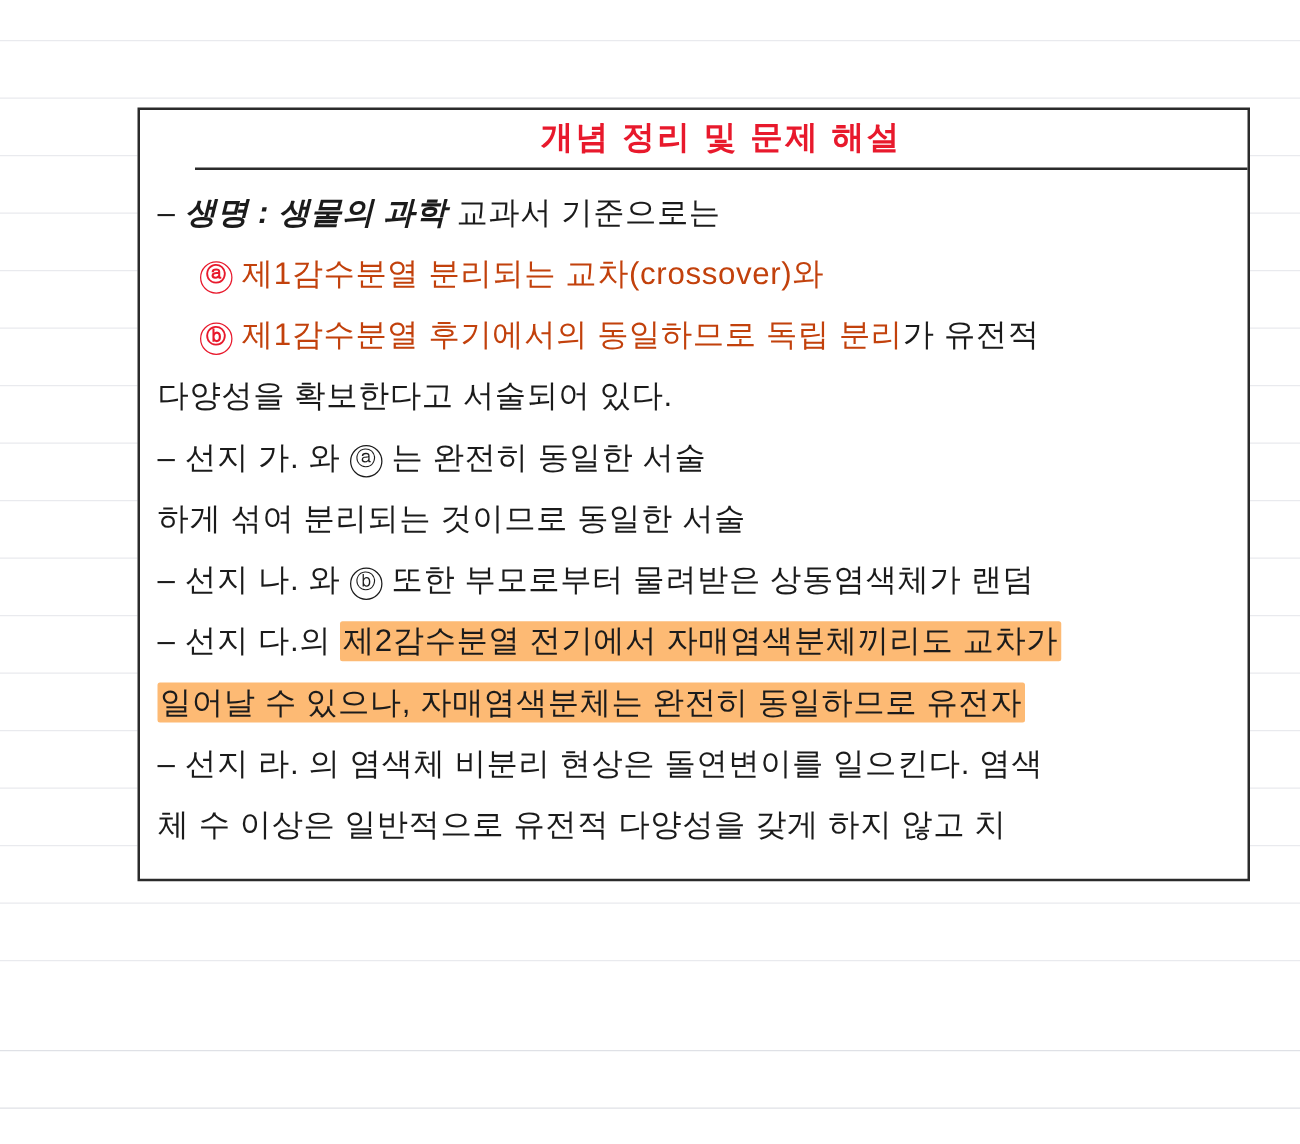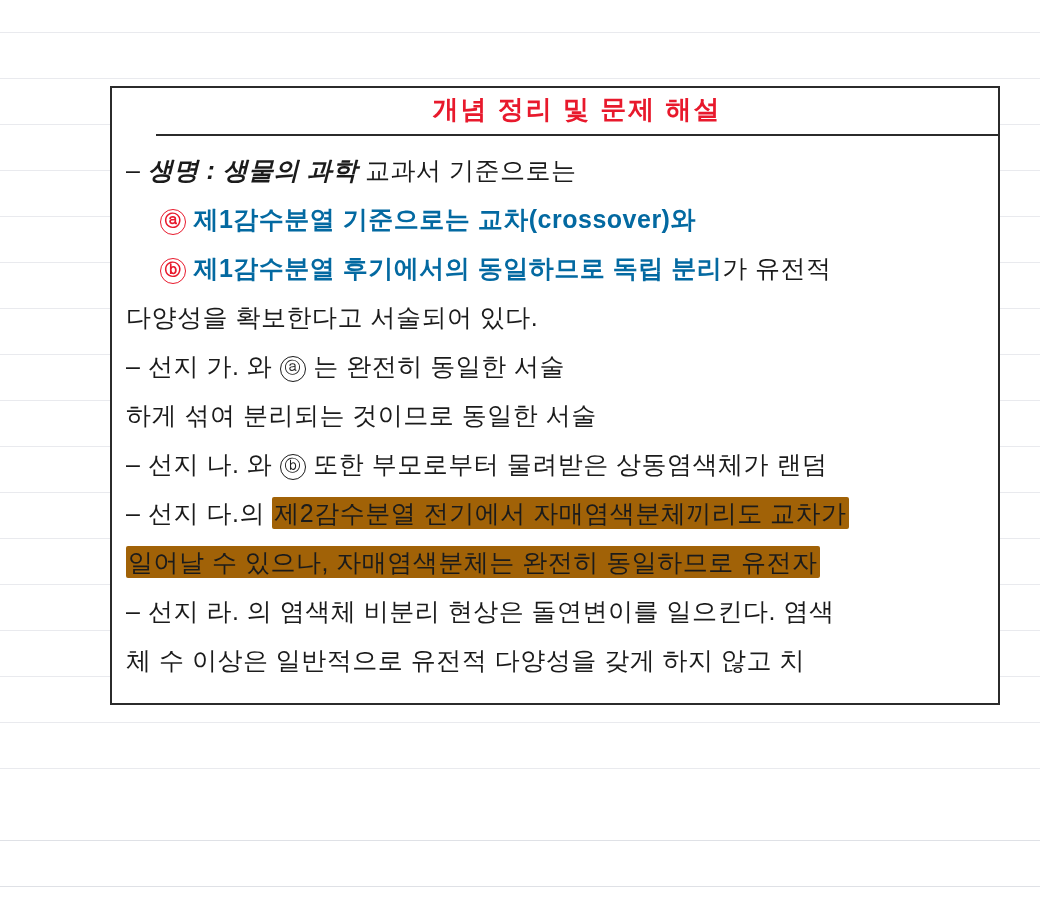--- a/index.html
+++ b/index.html
@@ -74,25 +74,25 @@
   .dash {
     display: inline-block;
     width: 22px;
     color: #1b1b1b;
   }
   .bold {
     font-weight: bold;
     font-style: italic;
   }
   .red {
-    color: #0369a1;
-    font-weight: bold;
+    color: #c2410c;
+    font-weight: normal;
   }
   .hl {
-    background: #a16207;
+    background: #fdba74;
     padding: 2px 2px;
     border-radius: 2px;
   }
   .circ {
     display: inline-block;
     border: 1.5px solid currentColor;
     border-radius: 50%;
     width: 24px;
     height: 24px;
     line-height: 22px;
@@ -142,21 +142,21 @@
   </div>
 
   <div id="note-body">
 
     <div class="line">
       <span class="dash">–</span><span class="bold">생명 : 생물의 과학</span><span> 교과서 기준으로는</span>
     </div>
 
     <div class="line indent">
       <span class="circ red">ⓐ</span>
-      <span class="red">제1감수분열</span><span class="red"> 기준으로는 </span><span class="red">교차(crossover)</span><span class="red">와</span>
+      <span class="red">제1감수분열</span><span class="red"> 분리되는 </span><span class="red">교차(crossover)</span><span class="red">와</span>
     </div>
 
     <div class="line indent">
       <span class="circ red">ⓑ</span>
       <span class="red">제1감수분열</span><span class="red"> 후기에서의 </span><span class="red">동일하므로 독립 분리</span><span>가 유전적</span>
     </div>
 
     <div class="line">다양성을 확보한다고 서술되어 있다.</div>
 
     <div class="line">

